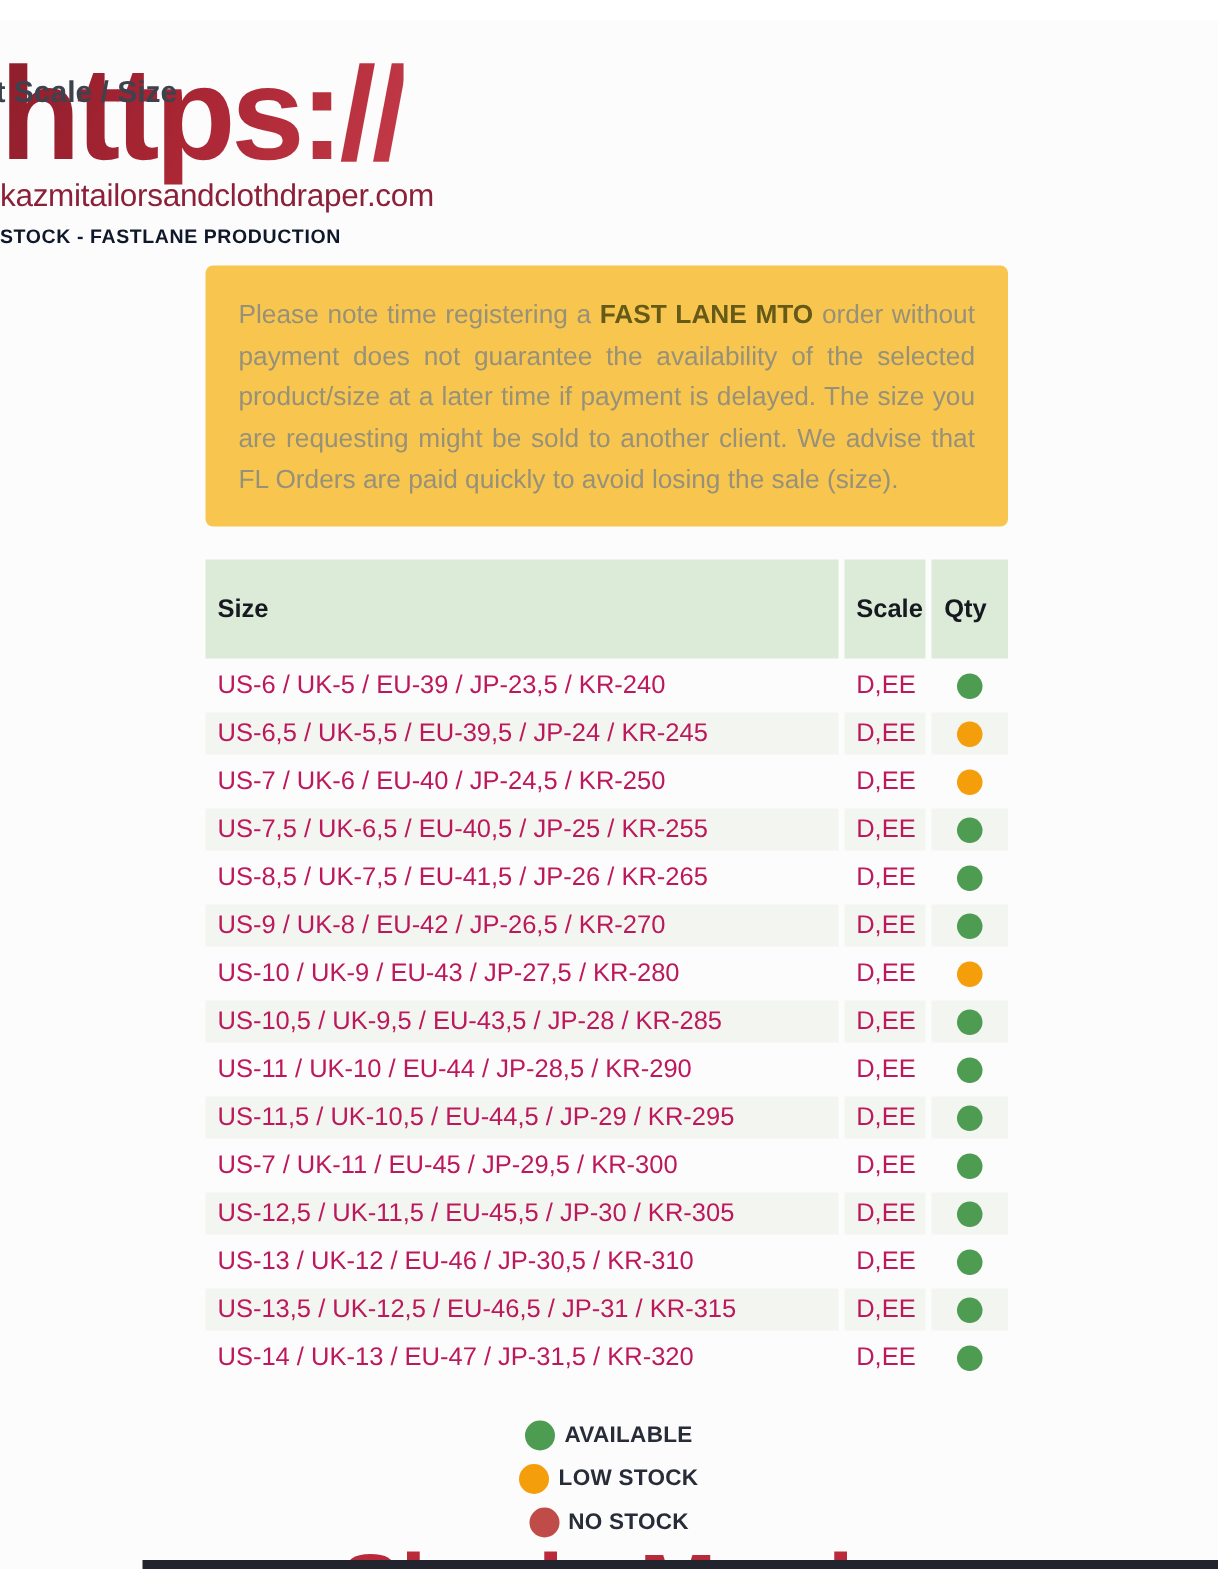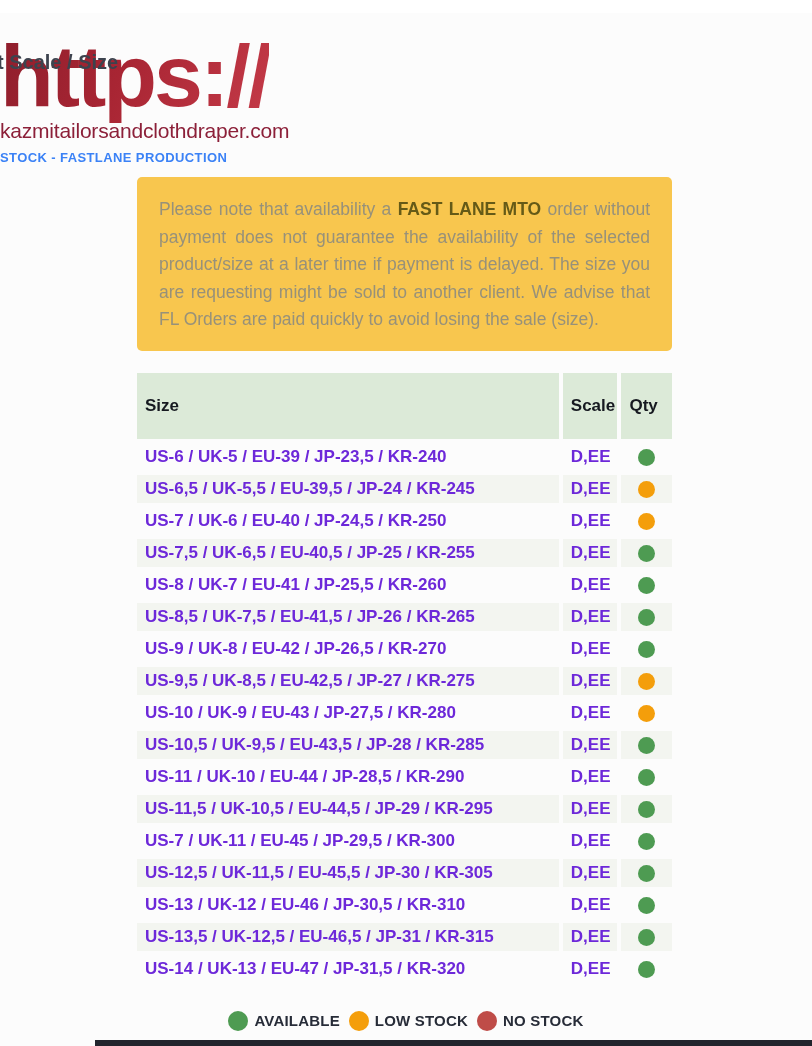--- a/index.html
+++ b/index.html
@@ -29,21 +29,21 @@
     -webkit-text-fill-color: transparent; color: transparent;
   }
   .logo-domain {
     margin-top: -4px;
     font-size: 21px; font-weight: 400; letter-spacing: -0.2px;
     color: #8c2039;
   }
   .page-subtitle {
     margin-top: 7px;
     font-size: 13px; font-weight: 700; letter-spacing: 0.4px;
-    color: #3b82f6;
+    color: #0f172a;
   }
   .content { margin-left: 137px; width: 535px; }
   .notice-box {
     margin-top: 12px;
     background: #f8c64e;
     border-radius: 5px;
     padding: 19px 22px 17px 22px;
     font-size: 17.5px; line-height: 27.5px;
     color: #97917a;
     text-align: justify;
@@ -56,33 +56,33 @@
   }
   .size-table th {
     background: #dcead8;
     font-size: 17px; font-weight: 700; color: #161920;
     text-align: left; padding: 23px 8px; height: 34px;
   }
   .size-table th.col-size  { width: 401px; }
   .size-table th.col-width { width: 52px; }
   .size-table th.col-qty   { width: 48px; }
   .size-table td {
-    font-size: 17px; color: #6d28d9;
+    font-size: 17px; color: #be185d;
     padding: 2px 8px; height: 28px;
-    white-space: nowrap; overflow: hidden; font-weight: bold;
+    white-space: nowrap; overflow: hidden;
   }
   .size-table tbody tr:nth-child(even) td { background: #f3f5f0; }
   .size-table td.qty-cell { text-align: center; padding: 2px 0; }
   .dot {
     display: inline-block; width: 17px; height: 17px; border-radius: 50%;
     vertical-align: middle; background: #4e9b52;
   }
   .legend {
     margin-top: 24px;
-    display: flex; justify-content: center; align-items: center; gap: 9px;
+    display: flex; justify-content: center; align-items: center; gap: 9px; flex-direction: column;
   }
   .legend-item { display: flex; align-items: center; gap: 6px; }
   .legend-dot {
     display: inline-block; width: 20px; height: 20px; border-radius: 50%;
   }
   .legend-label {
     font-size: 15px; font-weight: 700; letter-spacing: 0.2px; color: #272c38;
   }
   .product-title {
     margin-top: 1px;
@@ -106,21 +106,21 @@
 
 <div class="header">
   <div class="logo-main">https://</div>
   <div class="logo-domain">kazmitailorsandclothdraper.com</div>
   <div class="page-subtitle">STOCK - FASTLANE PRODUCTION</div>
 </div>
 
 <div class="content">
 
   <div class="notice-box" style="background: rgb(248, 198, 78);">
-    <span>Please note that availability a </span><strong>FAST LANE MTO</strong><span> order without payment does not guarantee the availability of the selected product/size at a later time if payment is delayed. The size you are requesting might be sold to another client. We advise that FL Orders are paid quickly to avoid losing the sale (size).</span>
+    <span>Please note time registering a </span><strong>FAST LANE MTO</strong><span> order without payment does not guarantee the availability of the selected product/size at a later time if payment is delayed. The size you are requesting might be sold to another client. We advise that FL Orders are paid quickly to avoid losing the sale (size).</span>
   </div>
 
   <table class="size-table">
     <thead>
       <tr>
         <th class="col-size">Size</th>
         <th class="col-width">Scale</th>
         <th class="col-qty">Qty</th>
       </tr>
     </thead>
@@ -139,38 +139,28 @@
           <td>US-7 / UK-6 / EU-40 / JP-24,5 / KR-250</td>
           <td>D,EE</td>
           <td class="qty-cell"><span class="dot" style="background: rgb(244, 158, 11);"></span></td>
         </tr>
         <tr>
           <td>US-7,5 / UK-6,5 / EU-40,5 / JP-25 / KR-255</td>
           <td>D,EE</td>
           <td class="qty-cell"><span class="dot" style="background: rgb(78, 155, 82);"></span></td>
         </tr>
         <tr>
-          <td>US-8 / UK-7 / EU-41 / JP-25,5 / KR-260</td>
-          <td>D,EE</td>
-          <td class="qty-cell"><span class="dot" style="background: rgb(78, 155, 82);"></span></td>
-        </tr>
-        <tr>
           <td>US-8,5 / UK-7,5 / EU-41,5 / JP-26 / KR-265</td>
           <td>D,EE</td>
           <td class="qty-cell"><span class="dot" style="background: rgb(78, 155, 82);"></span></td>
         </tr>
         <tr>
           <td>US-9 / UK-8 / EU-42 / JP-26,5 / KR-270</td>
           <td>D,EE</td>
           <td class="qty-cell"><span class="dot" style="background: rgb(78, 155, 82);"></span></td>
-        </tr>
-        <tr>
-          <td>US-9,5 / UK-8,5 / EU-42,5 / JP-27 / KR-275</td>
-          <td>D,EE</td>
-          <td class="qty-cell"><span class="dot" style="background: rgb(244, 158, 11);"></span></td>
         </tr>
         <tr>
           <td>US-10 / UK-9 / EU-43 / JP-27,5 / KR-280</td>
           <td>D,EE</td>
           <td class="qty-cell"><span class="dot" style="background: rgb(244, 158, 11);"></span></td>
         </tr>
         <tr>
           <td>US-10,5 / UK-9,5 / EU-43,5 / JP-28 / KR-285</td>
           <td>D,EE</td>
           <td class="qty-cell"><span class="dot" style="background: rgb(78, 155, 82);"></span></td>

